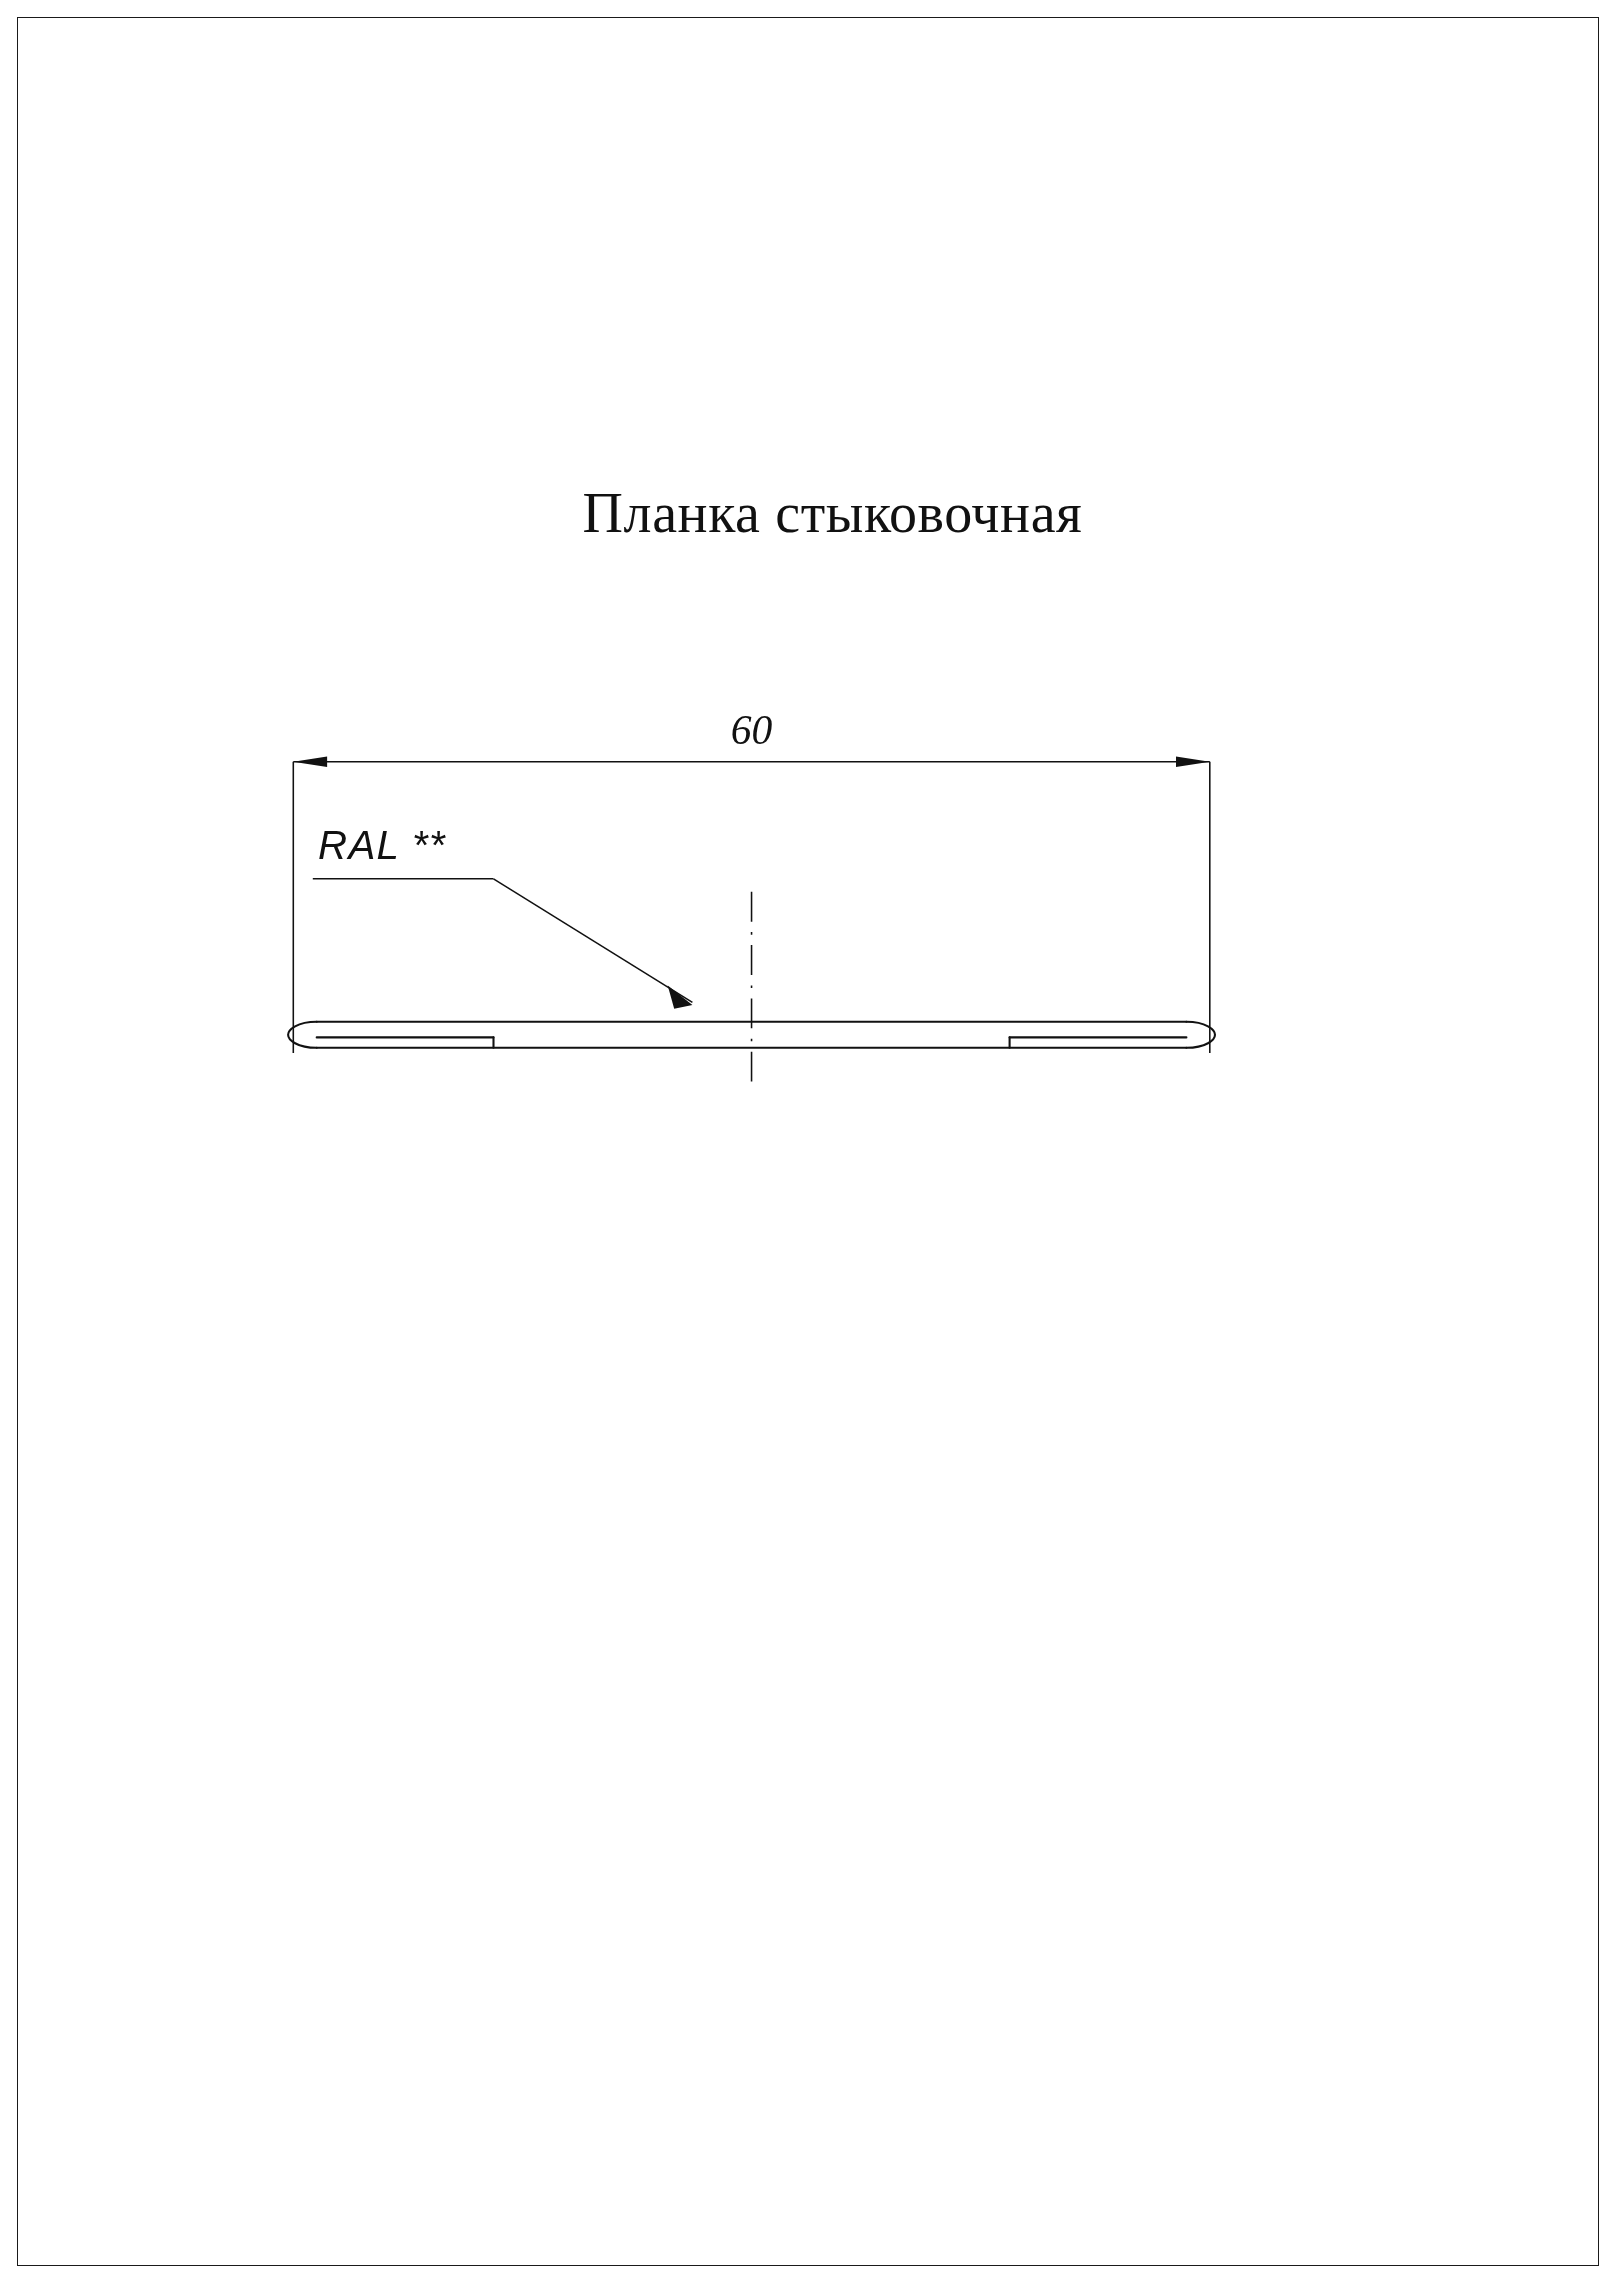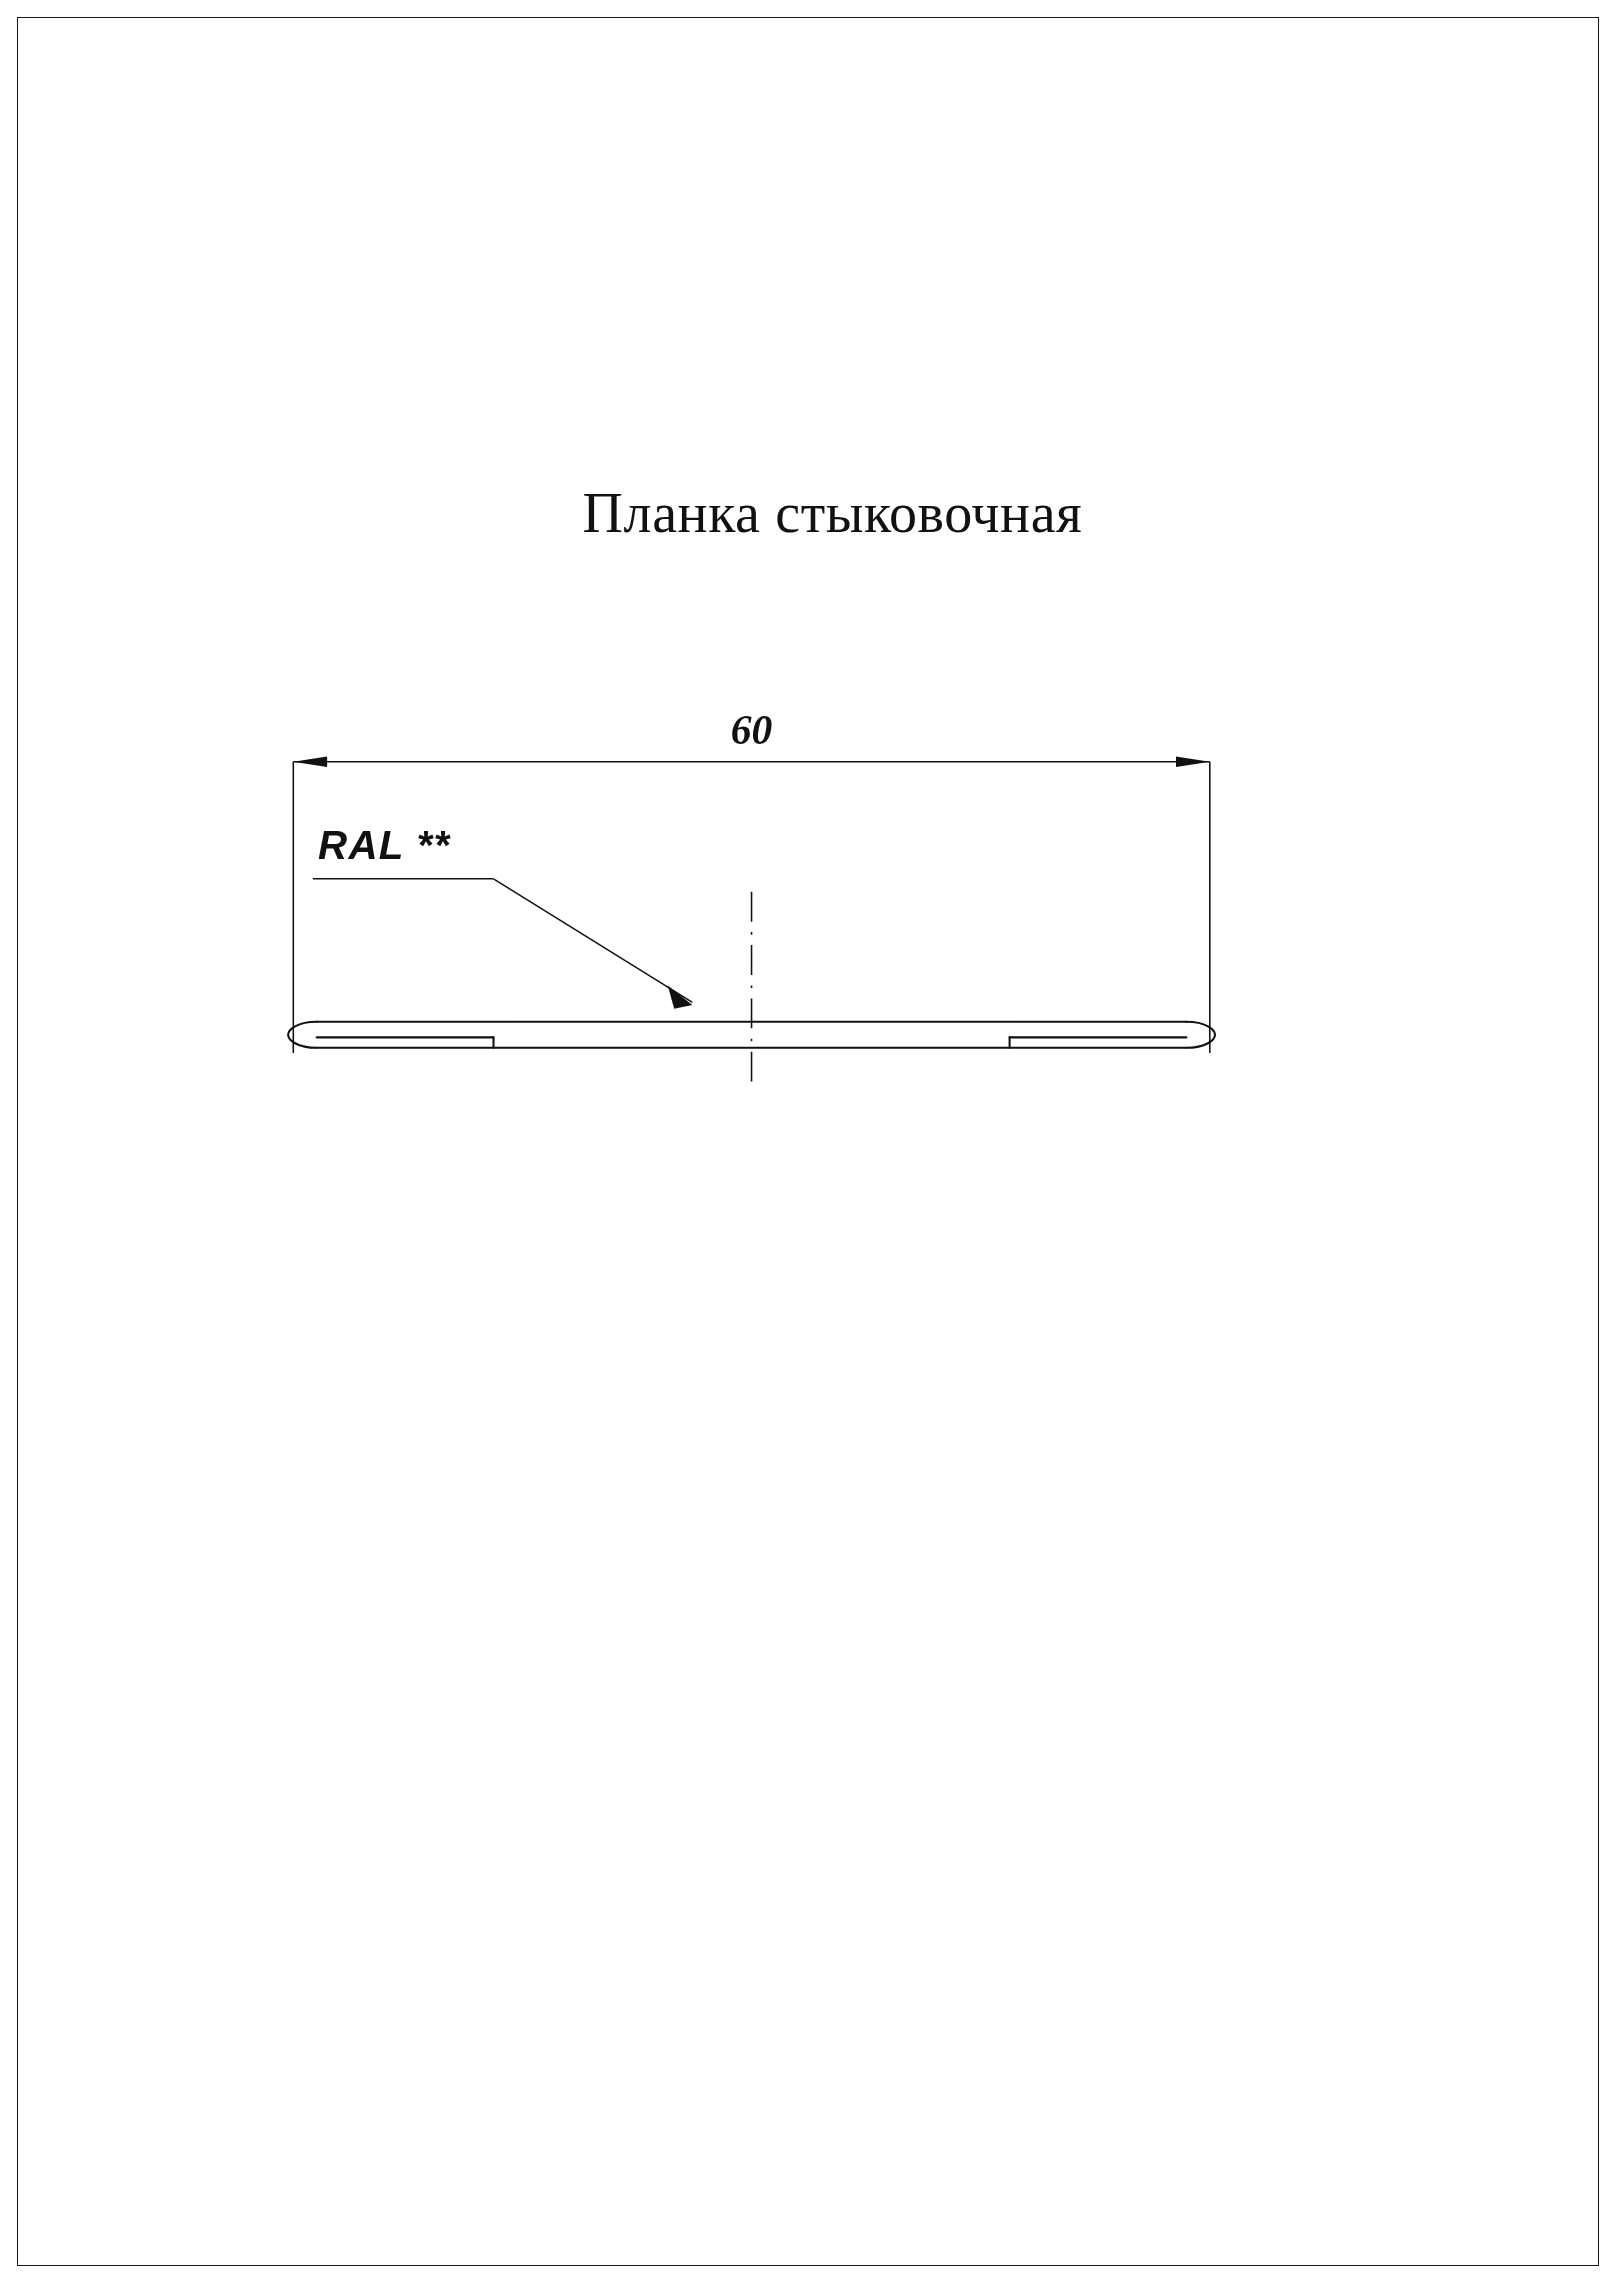--- a/index.html
+++ b/index.html
@@ -45,21 +45,20 @@
     white-space: nowrap;
     margin-left: 24px;
   }
   
   #drawing {
     position: absolute;
     left: 279px;
     top: 689px;
     width: 1053px;
     height: 520px;
-    font-weight: bold;
   }
   #drawing svg {
     display: block;
     width: 100%;
     height: 100%;
   }
   .dimtext {
     font-family: "Liberation Serif", serif;
     font-style: italic;
     font-size: 64px;

